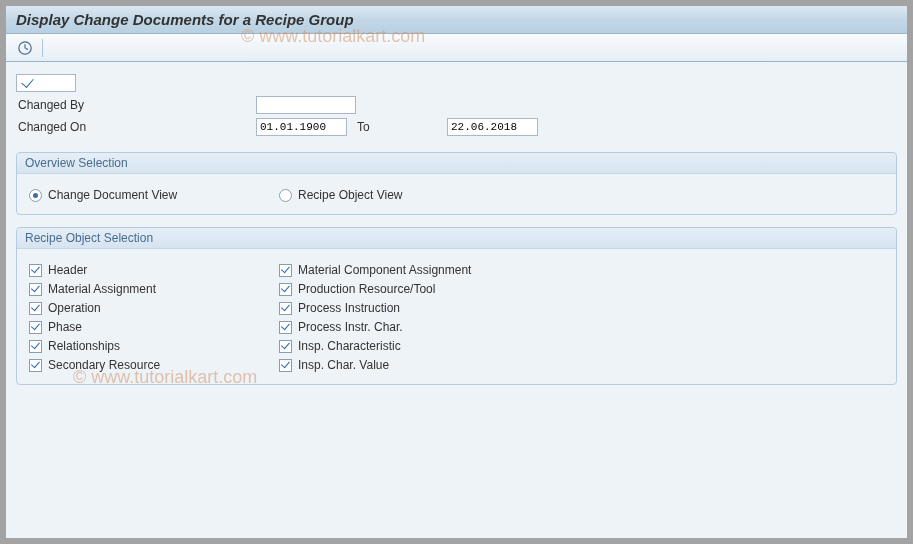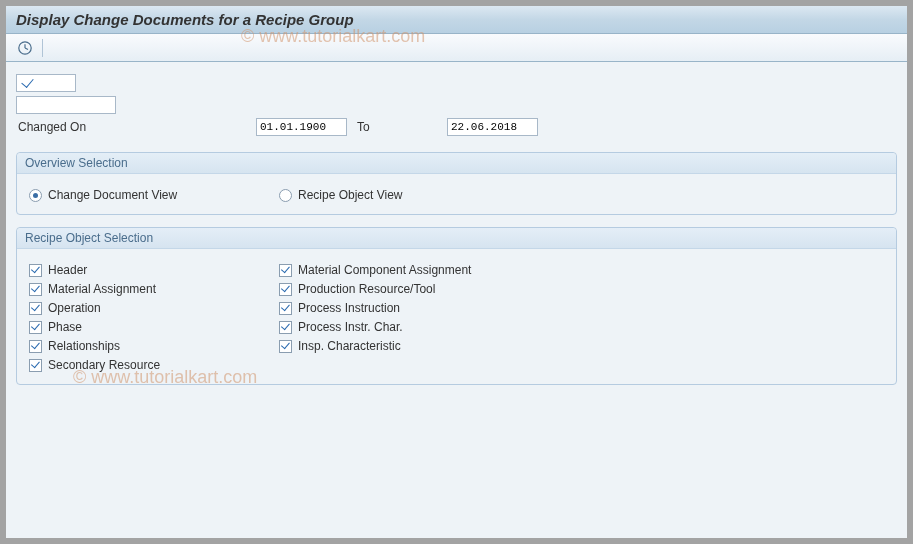--- a/index.html
+++ b/index.html
@@ -200,20 +200,21 @@
     <div class="watermark">© www.tutorialkart.com</div>
 
     <div class="form-block">
       <div class="form-row">
         <div style="position:relative">
           <input class="text-input input-recipe" value="" style="">
           <span class="check-cursor" style="position:absolute;left:3px;top:2px;"></span>
         </div>
       </div>
       <div class="form-row">
+        <div class="form-label">Changed By</div>
         <input class="text-input input-changedby" value="" style="">
       </div>
       <div class="form-row">
         <div class="form-label">Changed On</div>
         <input class="text-input input-date" value="01.01.1900" style="">
         <div class="to-label">To</div>
         <div style="width:40px"></div>
         <input class="text-input input-date" value="22.06.2018" style="">
       </div>
     </div>
@@ -286,20 +287,24 @@
             <div class="col2">
               <span class="chk checked"></span>
               <span class="opt-label">Insp. Characteristic</span>
             </div>
           </div>
           <div class="check-line">
             <div class="col1">
               <span class="chk checked"></span>
               <span class="opt-label">Secondary Resource</span>
             </div>
+            <div class="col2">
+              <span class="chk checked"></span>
+              <span class="opt-label">Insp. Char. Value</span>
+            </div>
           </div>
         </div>
       </div>
       <div class="watermark2">© www.tutorialkart.com</div>
     </div>
 
   </div>
 </div>
 
 </body></html>

